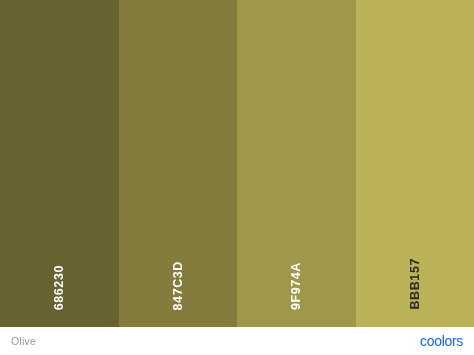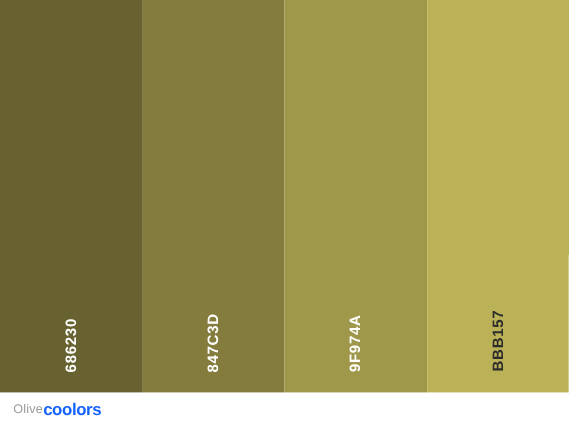--- a/index.html
+++ b/index.html
@@ -48,34 +48,35 @@
     margin-bottom: 17px;
     user-select: none;
     white-space: nowrap;
   }
 
   #palette-footer {
     flex: 1 1 auto;
     background: #ffffff;
     display: flex;
     align-items: center;
+    justify-content: space-between;
     padding: 0 11px;
     box-sizing: border-box;
   }
 
   #palette-name {
     font-size: 10.5px;
     color: #9a9a9a;
     letter-spacing: 0.2px;
     user-select: none;
   }
 
   #coolors-logo {
     font-size: 14px;
-    font-weight: bold;
+    font-weight: normal;
     color: #1562ff;
     letter-spacing: -0.3px;
     user-select: none;
   }
 </style>
 </head>
 <body>
 
 <div id="palette-page">
 

